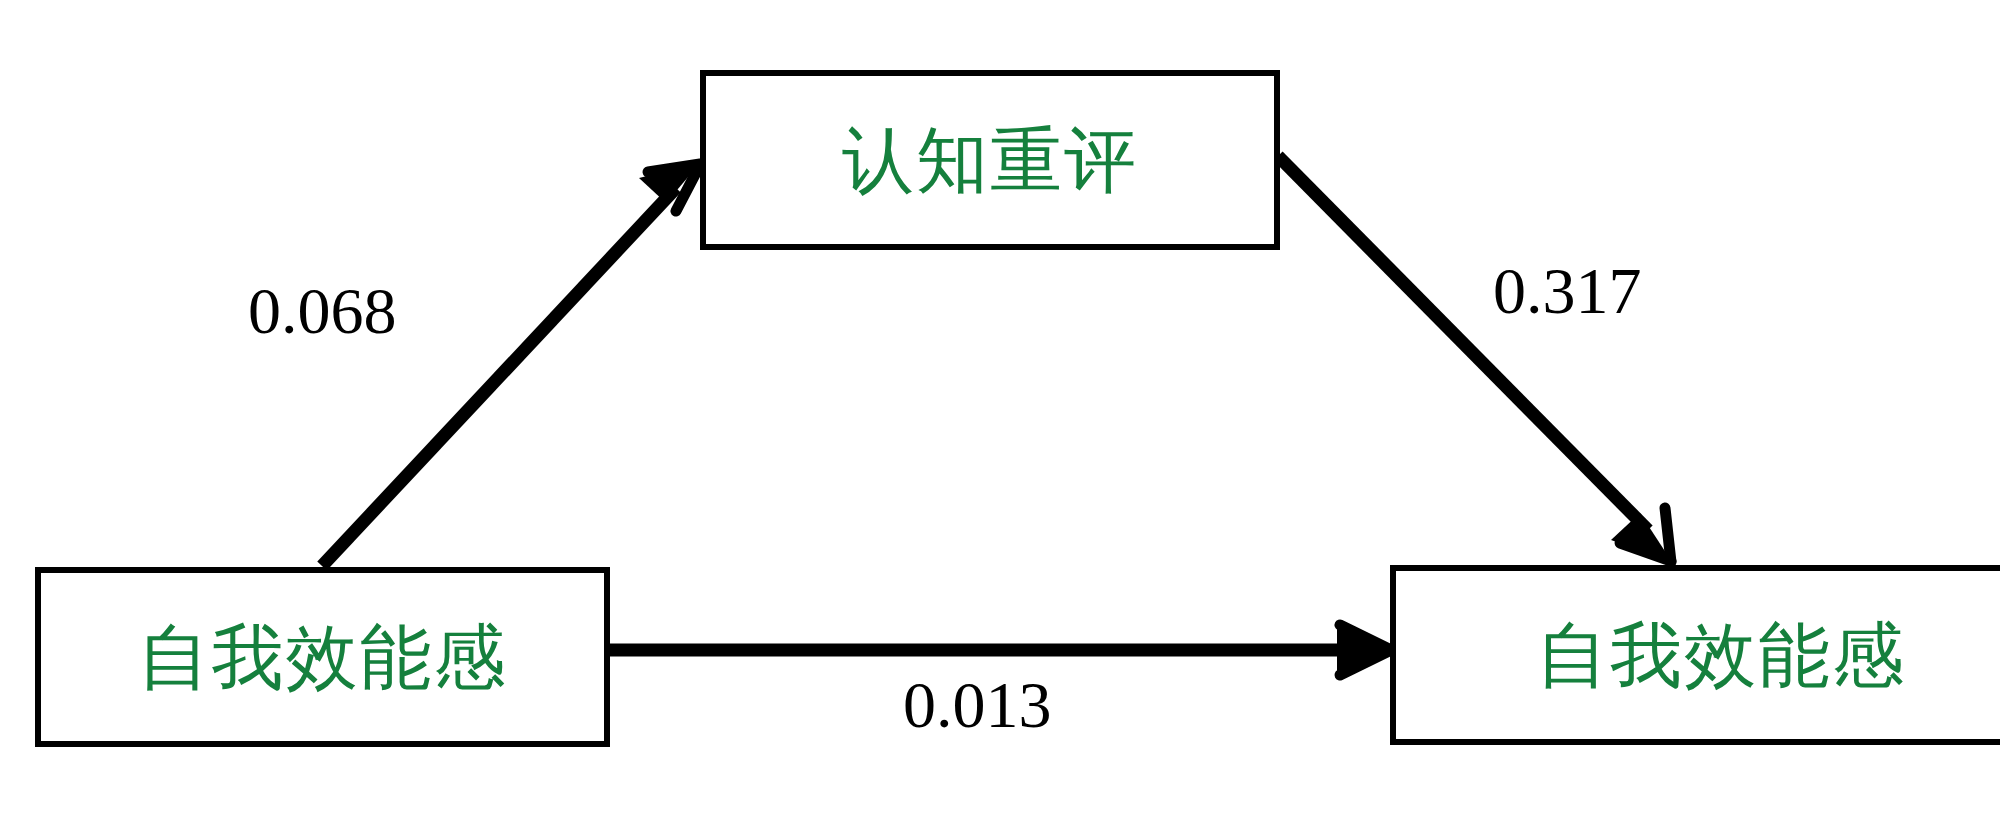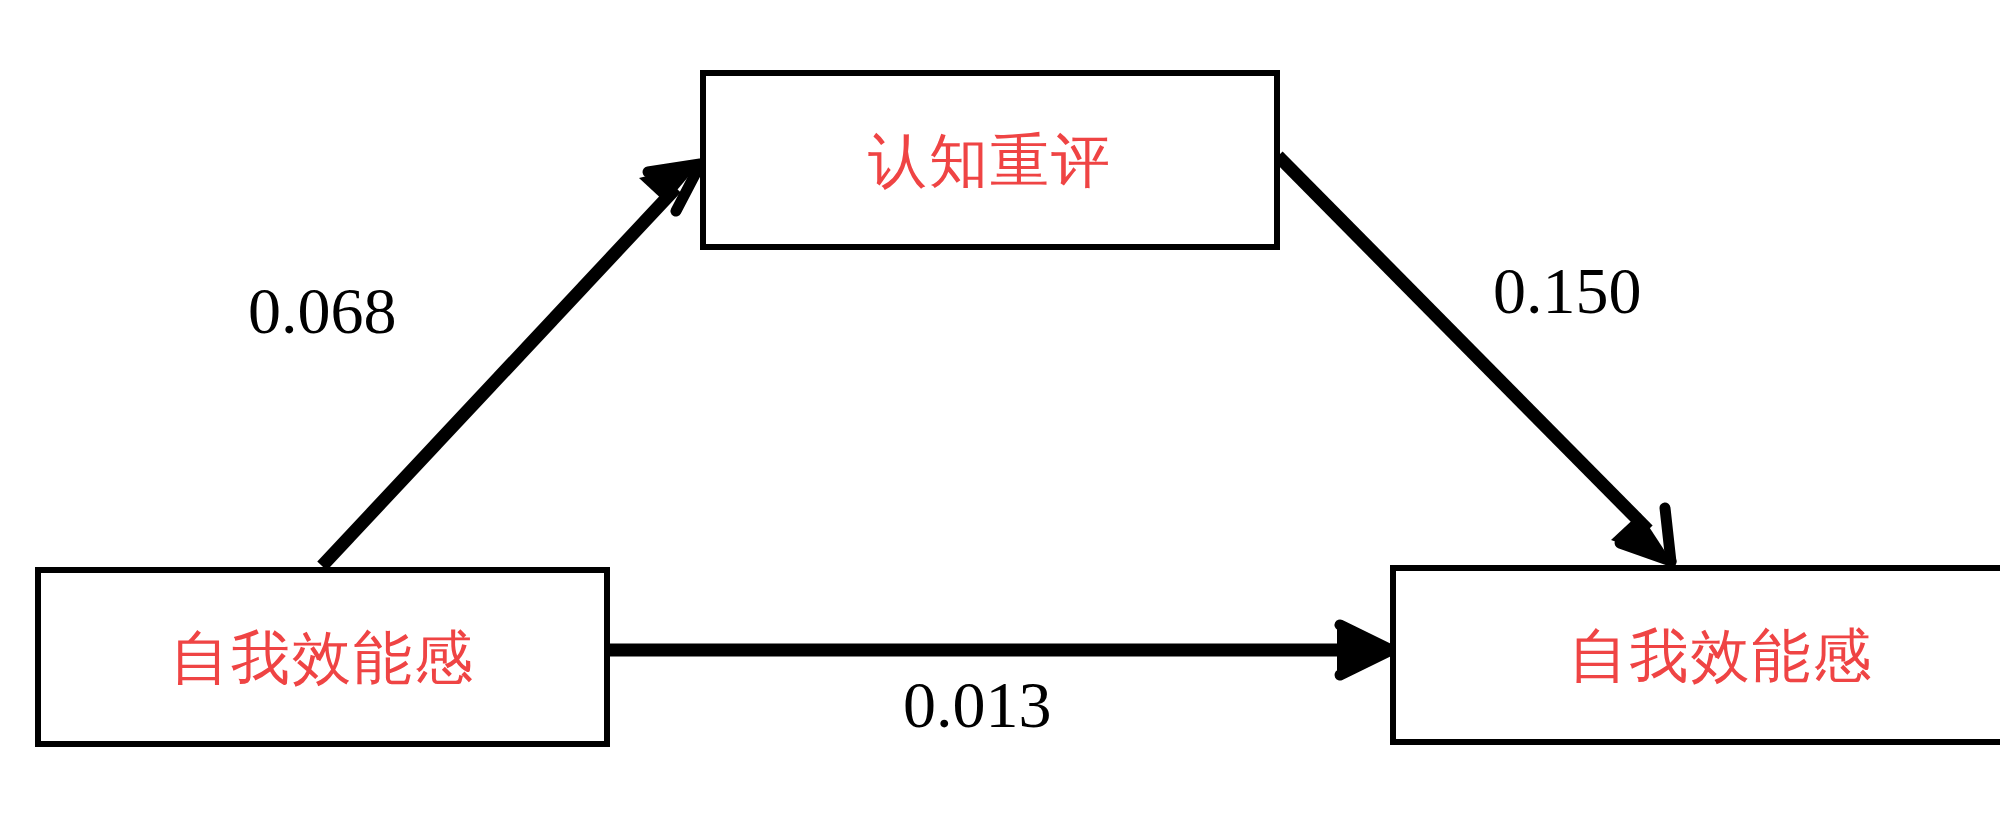--- a/index.html
+++ b/index.html
@@ -30,23 +30,23 @@
     position: absolute;
     box-sizing: border-box;
     background: #ffffff;
     border: 6px solid #000000;
     display: flex;
     align-items: center;
     justify-content: center;
   }
   .node-label {
     font-family: "DejaVu Serif", "Liberation Serif", serif;
-    font-size: 59px;
+    font-size: 72px;
     line-height: 1;
-    color: #ef4444;
+    color: #15803d;
     letter-spacing: 2px;
     white-space: nowrap;
     user-select: none;
   }
   .edge-label {
     position: absolute;
     font-family: "Liberation Serif", "DejaVu Serif", serif;
     font-size: 66px;
     line-height: 1;
     color: #000000;
@@ -98,17 +98,17 @@
   <div class="node-box" id="box-predictor">
     <span class="node-label">自我效能感</span>
   </div>
 
   <div class="node-box" id="box-outcome">
     <span class="node-label">自我效能感</span>
   </div>
 
   <div class="edge-label" id="label-a-path">0.068</div>
 
-  <div class="edge-label" id="label-b-path">0.150</div>
+  <div class="edge-label" id="label-b-path">0.317</div>
 
   <div class="edge-label" id="label-c-path">0.013</div>
 
 </div>
 
 </body></html>

